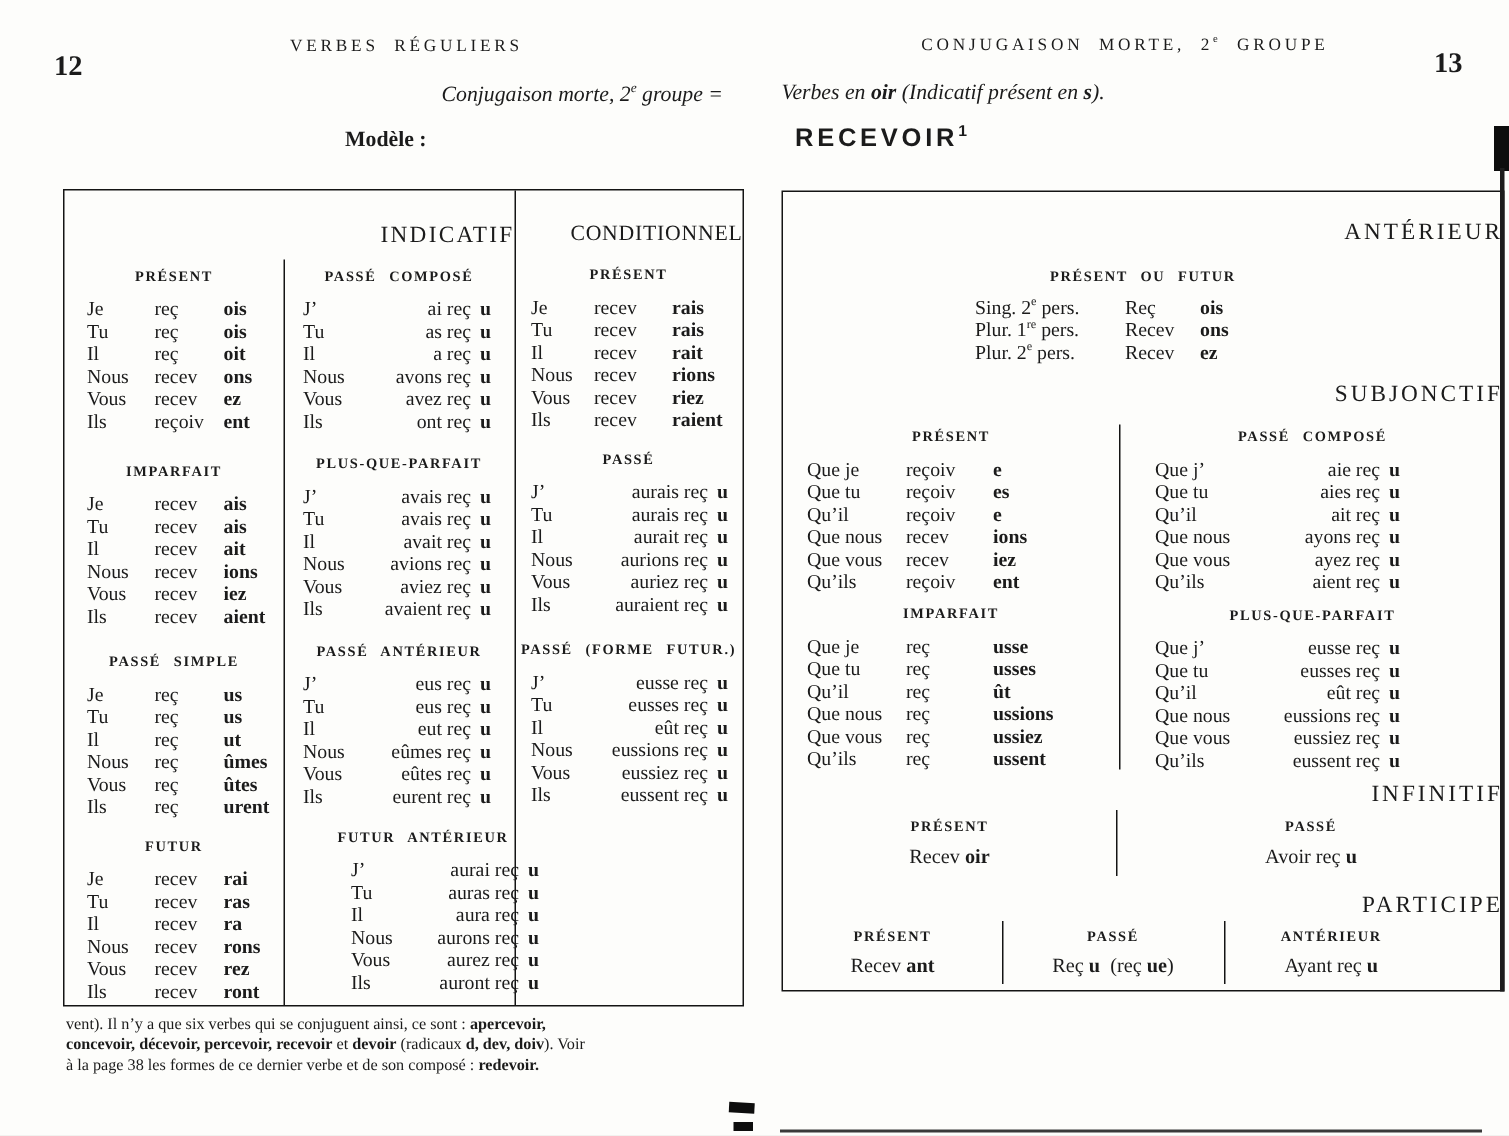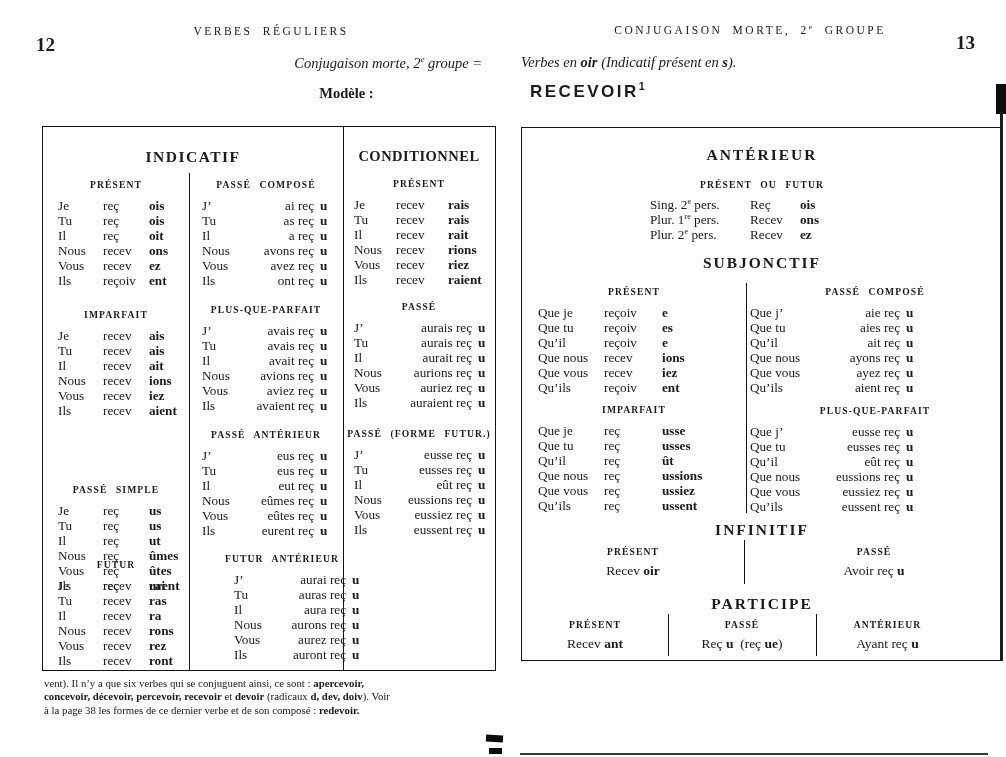--- a/index.html
+++ b/index.html
@@ -3,46 +3,46 @@
 <meta charset="utf-8">
 <style>
   *{margin:0;padding:0;box-sizing:border-box}
   html,body{background:#e9e9e6}
   .stage{position:relative;width:1006px;height:757px;background:#fdfdfb;overflow:hidden;
          font-family:"Liberation Serif",serif;color:#1b1b1b}
   
   .pageno{position:absolute;font-size:19px;font-weight:bold}
   .runhead{position:absolute;font-size:11.5px;letter-spacing:2.5px;word-spacing:5px;text-align:center}
   .ital{position:absolute;font-style:italic;font-size:14.5px}
-  .modele{position:absolute;font-weight:bold;font-size:14.5px;text-align:center}
+  .modele{position:absolute;font-weight:bold;font-size:14.5px;text-align:left}
   .verbtitle{position:absolute;font-family:Liberation Sans, sans-serif;font-weight:bold;
              font-size:17px;letter-spacing:2.5px}
   
   .box{position:absolute;border:1.7px solid #141414;background:transparent}
   .vline{position:absolute;border-left:1.6px solid #141414;width:0}
   .col{position:absolute;top:0;bottom:0}
-  .bigtitle{position:absolute;text-align:center;font-weight:bold;font-size:15.5px;letter-spacing:1.5px}
+  .bigtitle{position:absolute;text-align:right;font-weight:normal;font-size:15.5px;letter-spacing:1.5px}
   
   .sec{position:absolute;left:0;right:0}
   .sec-h{font-size:9.6px;font-weight:bold;letter-spacing:1.1px;word-spacing:5px;text-align:center;margin-bottom:8px}
   .row{display:flex;line-height:15px;font-size:13.2px;white-space:pre}
   .row .pr{flex:none}
   .row .mid{flex:none}
   .row .end{font-weight:bold;margin-left:6px}
   .comp .mid{text-align:right}
   #l-col1 .row{padding-left:15px}
   #l-col1 .pr{width:45px}  #l-col1 .mid{width:40px}
   #l-col2 .row{padding-left:13px}
   #l-col2 .pr{width:34px}  #l-col2 .mid{width:78px}
   #l-col3 .row{padding-left:11px}
   #l-col3 .simple .pr{width:42px} #l-col3 .simple .mid{width:46px}
   #l-col3 .comp .pr{width:34px}   #l-col3 .comp .mid{width:84px}
   #r-subl .row{padding-left:16px}
   #r-subl .pr{width:66px} #r-subl .mid{width:52px}
-  #r-subr .row{padding-left:4px}
+  #r-subr .row{padding-left:24px}
   #r-subr .pr{width:62px} #r-subr .mid{width:88px}
   #r-imp-rows{position:absolute;left:128px;top:69px}
   #r-imp-rows .pr{width:100px} #r-imp-rows .mid{width:44px}
   
   .cell{position:absolute;text-align:center}
   .cell-h{font-size:9.6px;font-weight:bold;letter-spacing:1.1px;word-spacing:4px}
   .cell-v{font-size:13.5px;margin-top:6px;white-space:pre}
   
   .footnote{position:absolute;font-size:10.8px;line-height:13.4px;white-space:nowrap}
   
@@ -77,21 +77,21 @@
           </div>
           <div class="sec simple" style="top: 182px;">
             <div class="sec-h">IMPARFAIT</div>
             <div class="row"><span class="pr">Je</span><span class="mid">recev</span><span class="end">ais</span></div>
             <div class="row"><span class="pr">Tu</span><span class="mid">recev</span><span class="end">ais</span></div>
             <div class="row"><span class="pr">Il</span><span class="mid">recev</span><span class="end">ait</span></div>
             <div class="row"><span class="pr">Nous</span><span class="mid">recev</span><span class="end">ions</span></div>
             <div class="row"><span class="pr">Vous</span><span class="mid">recev</span><span class="end">iez</span></div>
             <div class="row"><span class="pr">Ils</span><span class="mid">recev</span><span class="end">aient</span></div>
           </div>
-          <div class="sec simple" style="top: 309px; margin-top: 48px;">
+          <div class="sec simple" style="top: 309px;">
             <div class="sec-h">PASSÉ SIMPLE</div>
             <div class="row"><span class="pr">Je</span><span class="mid">reç</span><span class="end">us</span></div>
             <div class="row"><span class="pr">Tu</span><span class="mid">reç</span><span class="end">us</span></div>
             <div class="row"><span class="pr">Il</span><span class="mid">reç</span><span class="end">ut</span></div>
             <div class="row"><span class="pr">Nous</span><span class="mid">reç</span><span class="end">ûmes</span></div>
             <div class="row"><span class="pr">Vous</span><span class="mid">reç</span><span class="end">ûtes</span></div>
             <div class="row"><span class="pr">Ils</span><span class="mid">reç</span><span class="end">urent</span></div>
           </div>
           <div class="sec simple" style="top: 432px;">
             <div class="sec-h">FUTUR</div>

